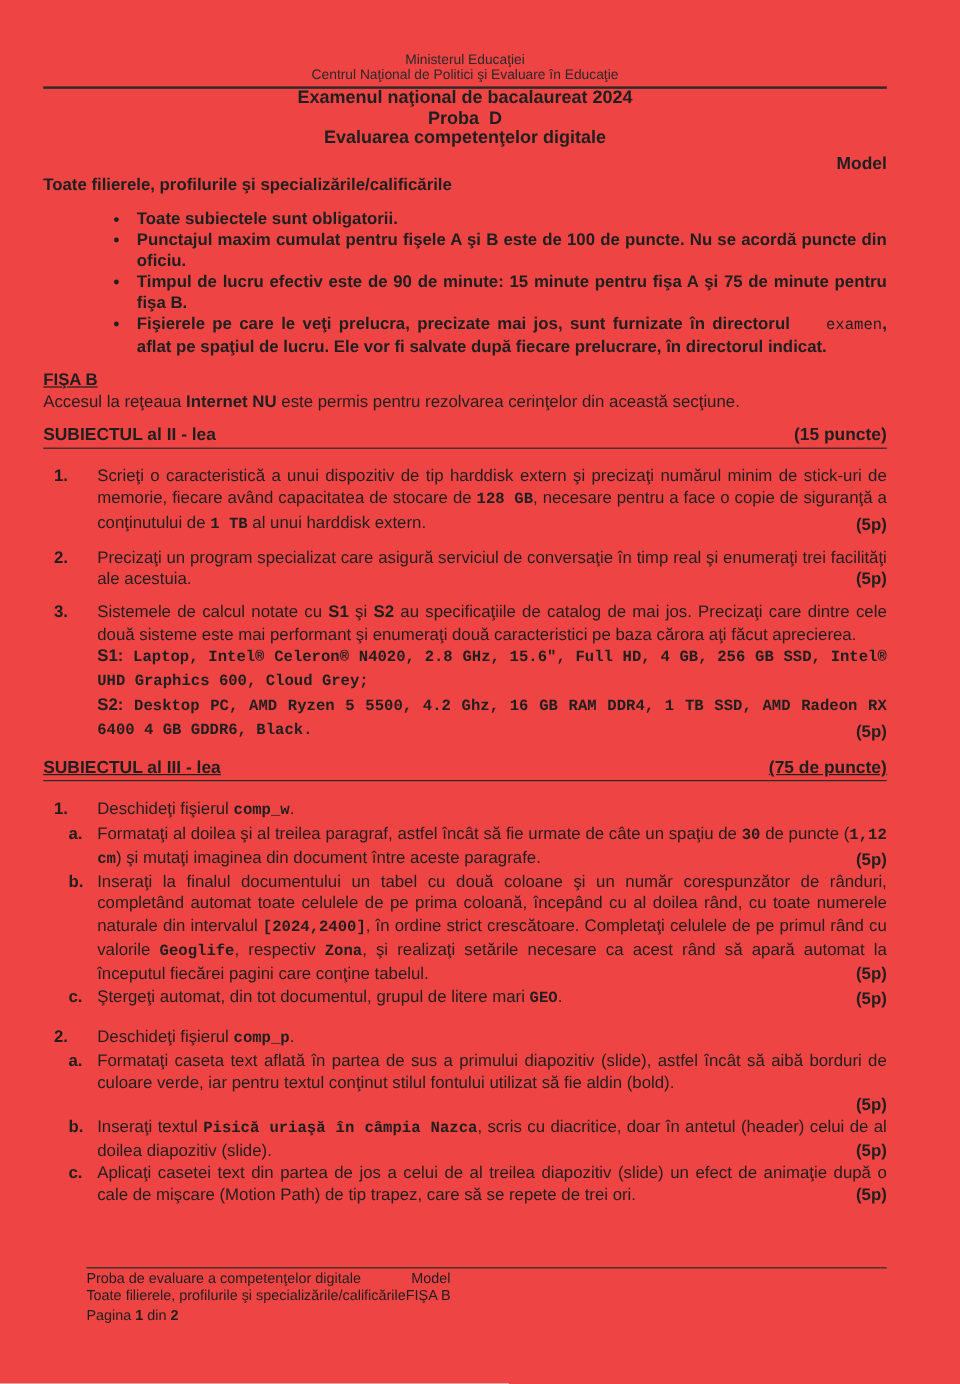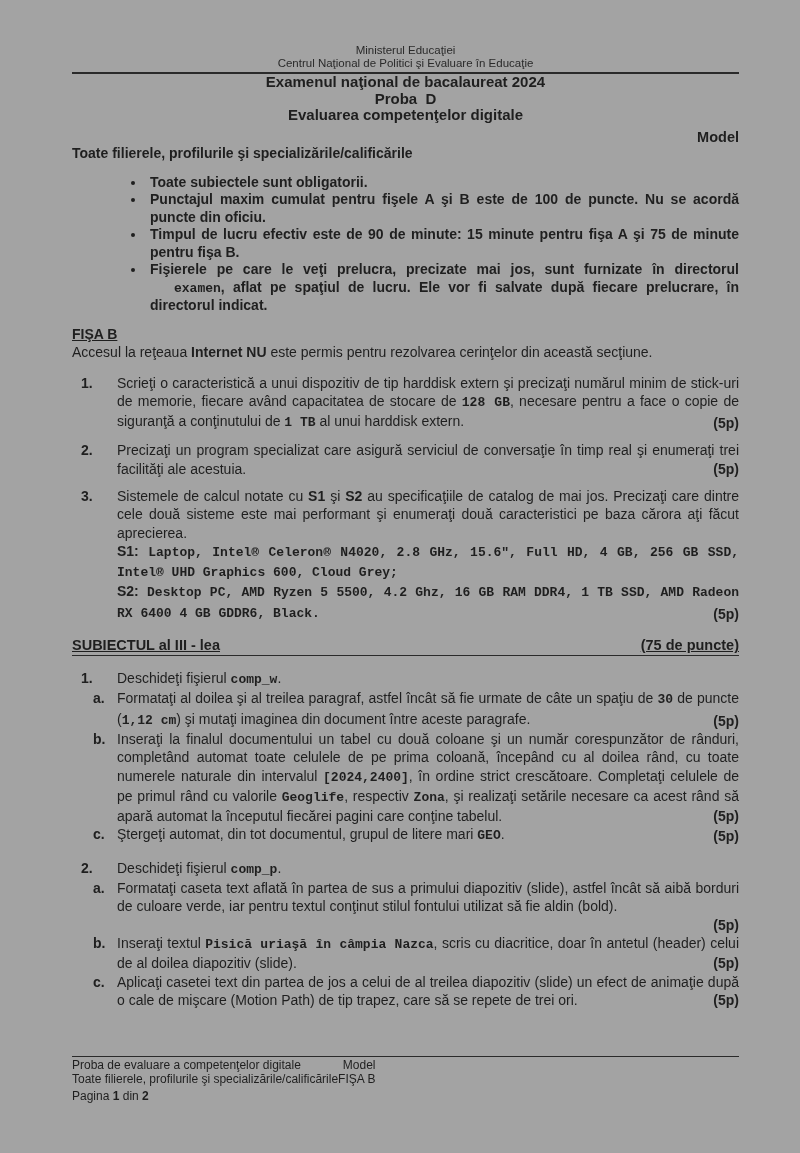--- a/index.html
+++ b/index.html
@@ -1,25 +1,25 @@
 <!DOCTYPE html>
 <html lang="ro"><head>
 <meta charset="utf-8">
 <style>
   html,body { margin:0; padding:0; background:#e8e8e8; }
   .page {
     position:relative;
     width:800px; height:1153px;
     margin:0 auto;
-    background:#a3a3a3;
+    background:#ef4444;
     color:#1f1f1f;
     font-family:"Liberation Sans", sans-serif;
     font-size:14px;
     box-sizing:border-box;
-    padding:44px 61px 0 72px;
+    padding:44px 61px 0 36px;
     overflow:hidden;
   }
   .center { text-align:center; }
   .hdr-small { font-size:11.5px; line-height:13px; color:#2a2a2a; }
   .hdr-rule { border-bottom:2px solid #2a2a2a; margin-top:2px; }
   .hdr-bold { font-weight:bold; font-size:15px; line-height:16.5px; }
   .t1 { }
   .model-line { text-align:right; font-weight:bold; font-size:14.5px; margin-top:6px; line-height:15px; }
   .filiere { font-weight:bold; font-size:14px; margin-top:1px; line-height:15px; }
 
@@ -46,21 +46,21 @@
   .q-row + .q-row.numbered, .q-block .q-row + .q-row.spaced { margin-top:9px; }
   .q-num { flex:none; width:45px; font-weight:bold; padding-left:9px; box-sizing:border-box; line-height:18.3px; }
   .q-num.letter { padding-left:21px; }
   .q-text { flex:1; text-align:justify; position:relative; line-height:18.3px; }
   .points { position:absolute; right:0; bottom:0; font-weight:bold; background:transparent; }
   .points-line { text-align:right; font-weight:bold; line-height:18.3px; }
 
   .rt { }
   .rb { font-weight:bold; }
   .rm { font-family:"Liberation Mono", monospace; font-weight:bold; font-size:13px; }
-  .rmr { font-family:"Liberation Mono", monospace; font-weight:bold; font-size:13px;margin-left:24px; }
+  .rmr { font-family:"Liberation Mono", monospace; font-weight:normal; font-size:13px;margin-left:24px; }
 
   .footer { position:absolute; left:72px; right:61px; top:1056px; }
   .footer-rule { border-bottom:1.8px solid #2a2a2a; }
   .footer-cols { display:flex; font-size:12px; line-height:13.5px; margin-top:2px; }
   .footer-col.right { text-align:right; }
   .footer-page { text-align:left; font-size:12px; margin-top:3px; line-height:14px; }
 </style>
 </head>
 <body>
 
@@ -80,20 +80,24 @@
   <ul class="notes" id="notes">
       <li><span class="rt">Toate subiectele sunt obligatorii.</span></li>
       <li><span class="rt">Punctajul maxim cumulat pentru fişele A şi B este de 100 de puncte. Nu se acordă puncte din oficiu.</span></li>
       <li><span class="rt">Timpul de lucru efectiv este de 90 de minute: 15 minute pentru fişa A şi 75 de minute pentru fişa B.</span></li>
       <li><span class="rt">Fişierele pe care le veţi prelucra, precizate mai jos, sunt furnizate în directorul </span><span class="rmr">examen</span><span class="rt">, aflat pe spaţiul de lucru. Ele vor fi salvate după fiecare prelucrare, în directorul indicat.</span></li>
     </ul>
 
   <div class="fisa-title">FIŞA B</div>
   <div class="fisa-note" id="fisa-note"><span class="rt">Accesul la reţeaua </span><span class="rb">Internet NU</span><span class="rt"> este permis pentru rezolvarea cerinţelor din această secţiune.</span></div>
 
+  <div class="sec-head">
+    <span>SUBIECTUL al II - lea</span>
+    <span>(15 puncte)</span>
+  </div>
   <div class="q-block" id="s2-items">
       <div class="q-row">
         <div class="q-num">1.</div>
         <div class="q-text"><span class="rt">Scrieţi o caracteristică a unui dispozitiv de tip harddisk extern şi precizaţi numărul minim de stick-uri de memorie, fiecare având capacitatea de stocare de </span><span class="rm">128 GB</span><span class="rt">, necesare pentru a face o copie de siguranţă a conţinutului de </span><span class="rm">1 TB</span><span class="rt"> al unui harddisk extern.</span><span class="points">(5p)</span></div>
       </div>
       <div class="q-row numbered">
         <div class="q-num">2.</div>
         <div class="q-text"><span class="rt">Precizaţi un program specializat care asigură serviciul de conversaţie în timp real şi enumeraţi trei facilităţi ale acestuia.</span><span class="points">(5p)</span></div>
       </div>
       <div class="q-row numbered">

